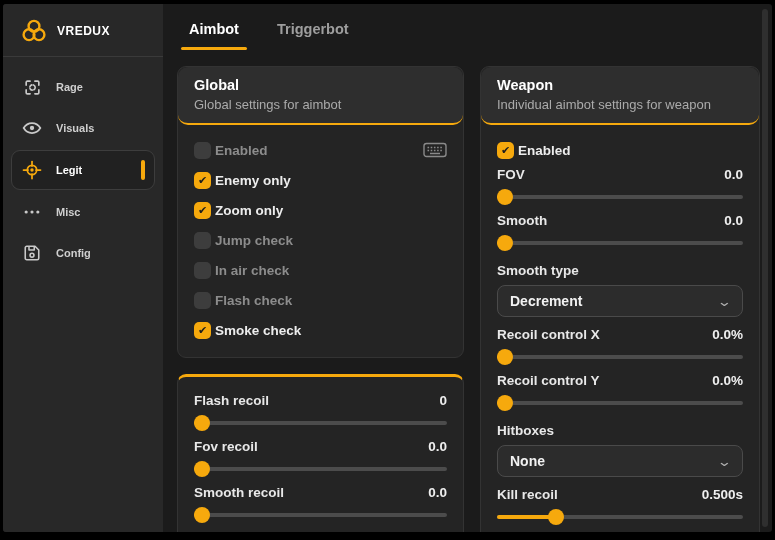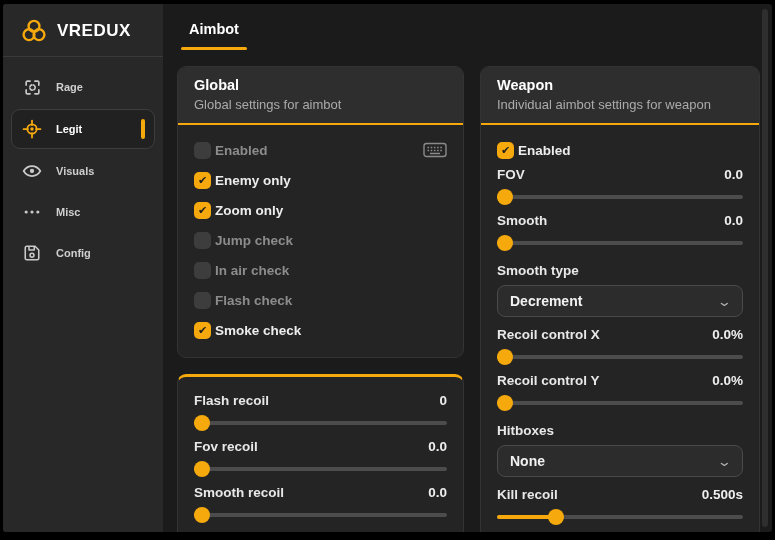--- a/index.html
+++ b/index.html
@@ -9,21 +9,21 @@
     -webkit-font-smoothing:antialiased;
   }
   .window{
     position:absolute;left:3px;top:4px;right:3px;bottom:8px;
     background:#1b1b1b;display:flex;border-radius:3px;overflow:hidden;
   }
   
   .sidebar{width:160px;background:#282828;flex:none;display:flex;flex-direction:column;}
   .logo-row{display:flex;align-items:center;gap:10px;padding:14px 0 12px 18px;}
   .logo-mark{width:26px;height:26px;display:flex;align-items:center;justify-content:center;}
-  .logo-text{color:#fff;font-size:17px;font-weight:700;letter-spacing:.5px;}
+  .logo-text{color:#fff;font-size:12px;font-weight:700;letter-spacing:.5px;}
   .side-divider{height:1px;background:#3a3a3a;margin:0 0 8px 0;}
   .nav-item{
     position:relative;display:flex;align-items:center;gap:14px;height:36px;
     margin:3px 8px;padding:0 10px;border-radius:9px;cursor:pointer;
     color:#cfcfcf;font-size:11px;font-weight:600;border:1px solid transparent;
   }
   .nav-item .nav-icon{width:20px;height:20px;display:flex;align-items:center;justify-content:center;}
   .nav-item.active{
     background:#212121;border:1px solid #3d3d3d;color:#fff;font-weight:700;height:38px;
   }
@@ -40,21 +40,21 @@
     content:"";position:absolute;left:-6px;right:-6px;bottom:-9px;height:3px;
     border-radius:2px;background:var(--accent);
   }
   .panels{display:flex;gap:16px;margin-top:12px;}
   .col-left{width:287px;display:flex;flex-direction:column;gap:16px;flex:none;}
   .col-right{width:280px;flex:none;}
   .panel{
     background:#242424;border:1px solid #333;border-radius:9px;overflow:hidden;
   }
   .panel-header{
-    background:#2e2e2e;border-bottom:2px solid var(--accent);padding:10px 16px 11px;
+    background:#2e2e2e;border-bottom:2px solid var(--accent);padding:10px 16px 11px;border-radius:10px;
   }
   .panel-title{color:#fff;font-size:14.5px;font-weight:700;}
   .panel-sub{color:#ababab;font-size:13px;margin-top:4px;}
   .panel-body{padding:10px 16px 12px;}
   .panel.accent-top{border-top:3px solid var(--accent);}
   
   .cbx-row{display:flex;align-items:center;gap:4px;height:30px;cursor:pointer;}
   .checkbox{
     width:17px;height:17px;border-radius:5px;background:#3d3d3d;flex:none;
     display:flex;align-items:center;justify-content:center;
@@ -117,45 +117,45 @@
             <svg width="19" height="19" viewBox="0 0 24 24" fill="none" stroke="#c9c9c9" stroke-width="2.1" stroke-linecap="round">
               <path d="M4 9V5.5A1.5 1.5 0 0 1 5.5 4H9"></path>
               <path d="M15 4h3.5A1.5 1.5 0 0 1 20 5.5V9"></path>
               <path d="M20 15v3.5a1.5 1.5 0 0 1-1.5 1.5H15"></path>
               <path d="M9 20H5.5A1.5 1.5 0 0 1 4 18.5V15"></path>
               <circle cx="12" cy="12" r="3.4" stroke-dasharray="3.4 2.2"></circle>
             </svg>
           </span>
           <span class="nav-label">Rage</span>
         </div>
+        <div class="nav-item">
+          <span class="nav-icon">
+            <svg width="20" height="20" viewBox="0 0 24 24" fill="none" stroke="#c9c9c9" stroke-width="2.1">
+              <path d="M2 12s3.6-6 10-6 10 6 10 6-3.6 6-10 6-10-6-10-6z"></path>
+              <circle cx="12" cy="12" r="2.6" fill="#c9c9c9" stroke="none"></circle>
+            </svg>
+          </span>
+          <span class="nav-label">Visuals</span>
+        </div>
         <div class="nav-item active">
           <span class="nav-icon">
             <svg width="20" height="20" viewBox="0 0 24 24" fill="none" stroke="#F6A90D" stroke-width="2.1" stroke-linecap="round">
               <circle cx="12" cy="12" r="5.6"></circle>
               <line x1="12" y1="1.8" x2="12" y2="7.2"></line>
               <line x1="12" y1="16.8" x2="12" y2="22.2"></line>
               <line x1="1.8" y1="12" x2="7.2" y2="12"></line>
               <line x1="16.8" y1="12" x2="22.2" y2="12"></line>
               <circle cx="12" cy="12" r="1" fill="#F6A90D"></circle>
             </svg>
           </span>
           <span class="nav-label">Legit</span>
           <span class="active-bar"></span>
         </div>
         <div class="nav-item">
           <span class="nav-icon">
-            <svg width="20" height="20" viewBox="0 0 24 24" fill="none" stroke="#c9c9c9" stroke-width="2.1">
-              <path d="M2 12s3.6-6 10-6 10 6 10 6-3.6 6-10 6-10-6-10-6z"></path>
-              <circle cx="12" cy="12" r="2.6" fill="#c9c9c9" stroke="none"></circle>
-            </svg>
-          </span>
-          <span class="nav-label">Visuals</span>
-        </div>
-        <div class="nav-item">
-          <span class="nav-icon">
             <svg width="20" height="20" viewBox="0 0 24 24" fill="#c9c9c9">
               <circle cx="5" cy="12" r="1.9"></circle>
               <circle cx="12" cy="12" r="1.9"></circle>
               <circle cx="19" cy="12" r="1.9"></circle>
             </svg>
           </span>
           <span class="nav-label">Misc</span>
         </div>
         <div class="nav-item">
           <span class="nav-icon">
@@ -166,20 +166,21 @@
             </svg>
           </span>
           <span class="nav-label">Config</span>
         </div>
       </nav>
   </div>
 
   <div class="content">
     <div class="tabbar" id="tabbar">
         <div class="tab active">Aimbot</div>
+        <div class="tab">Triggerbot</div>
       </div>
 
     <div class="panels">
       <div class="col-left">
 
         <div class="panel">
           <div class="panel-header">
             <div class="panel-title">Global</div>
             <div class="panel-sub">Global settings for aimbot</div>
           </div>

